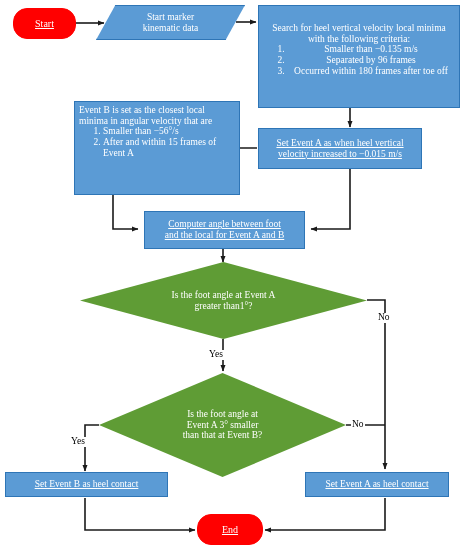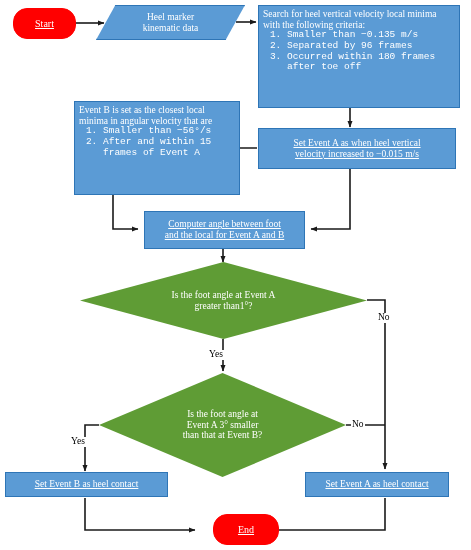--- a/index.html
+++ b/index.html
@@ -36,21 +36,20 @@
     color:#ffffff;
     text-align:left;
     width:100%;
     box-sizing:border-box;
   }
   .bullets .lead{display:block;}
   .bullets ol{
     margin:0;
     padding-left:24px;
     list-style-position:outside;
-    font-family:Liberation Mono, monospace;
   }
   .bullets ol li{margin:0;padding:0;}
   .diamond-wrap{position:absolute;}
   .diamond-label{
     position:absolute;
     left:0;top:0;
     width:100%;height:100%;
     display:flex;
     align-items:center;
     justify-content:center;
@@ -110,37 +109,37 @@
     </g>
   </svg>
 
   <div class="node term" style="left:13px;top:8px;width:63px;height:31px;">
     <span class="txt">Start</span>
   </div>
 
   <div class="node" style="left:96px;top:5px;width:149px;height:35px;background:#5b9bd5;border:1px solid #2e75b6;
               clip-path:polygon(13% 0,100% 0,87% 100%,0% 100%);font-size:9.5px;">
     <span style="display:block;">
-      <span>Heel marker</span><br>
+      <span>Start marker</span><br>
       <span>kinematic data</span>
     </span>
   </div>
 
   <div class="node proc" style="left:258px;top:5px;width:202px;height:103px;align-items:flex-start;justify-content:flex-start;font-size:9.5px;">
-    <div class="bullets" style="padding:3px 4px 0 4px;">
+    <div class="bullets" style="padding:17px 4px 0 4px;text-align:center;">
       <span class="lead">Search for heel vertical velocity local minima with the following criteria:</span>
       <ol>
         <li>Smaller than −0.135 m/s</li>
         <li>Separated by 96 frames</li>
         <li>Occurred within 180 frames after toe off</li>
       </ol>
     </div>
   </div>
 
-  <div class="node proc" style="left:258px;top:128px;width:198px;height:41px;font-size:9.5px;">
+  <div class="node proc" style="left:258px;top:128px;width:164px;height:41px;font-size:9.5px;">
     <span class="txt">
       <span>Set Event A as when heel vertical</span><br>
       <span>velocity increased to −0.015 m/s</span>
     </span>
   </div>
 
   <div class="node proc" style="left:30px;top:101px;width:166px;height:94px;align-items:flex-start;justify-content:flex-start;font-size:9.5px;margin-left:44px;">
     <div class="bullets" style="padding:3px 4px 0 4px;">
       <span class="lead">Event B is set as the closest local minima in angular velocity that are</span>
       <ol>
@@ -183,21 +182,21 @@
   </div>
 
   <div class="node proc" style="left:5px;top:472px;width:163px;height:25px;font-size:9.5px;">
     <span class="txt">Set Event B as heel contact</span>
   </div>
 
   <div class="node proc" style="left:305px;top:472px;width:144px;height:25px;font-size:9.5px;">
     <span class="txt">Set Event A as heel contact</span>
   </div>
 
-  <div class="node term" style="left:213px;top:514px;width:66px;height:31px;justify-content:center;">
+  <div class="node term" style="left:197px;top:514px;width:66px;height:31px;justify-content:center;">
     <span class="txt">End</span>
   </div>
 
   <span class="edge-label" style="left:377px;top:313px;">No</span>
   <span class="edge-label" style="left:208px;top:350px;">Yes</span>
   <span class="edge-label" style="left:351px;top:420px;">No</span>
   <span class="edge-label" style="left:70px;top:437px;">Yes</span>
 
 </div>
 

